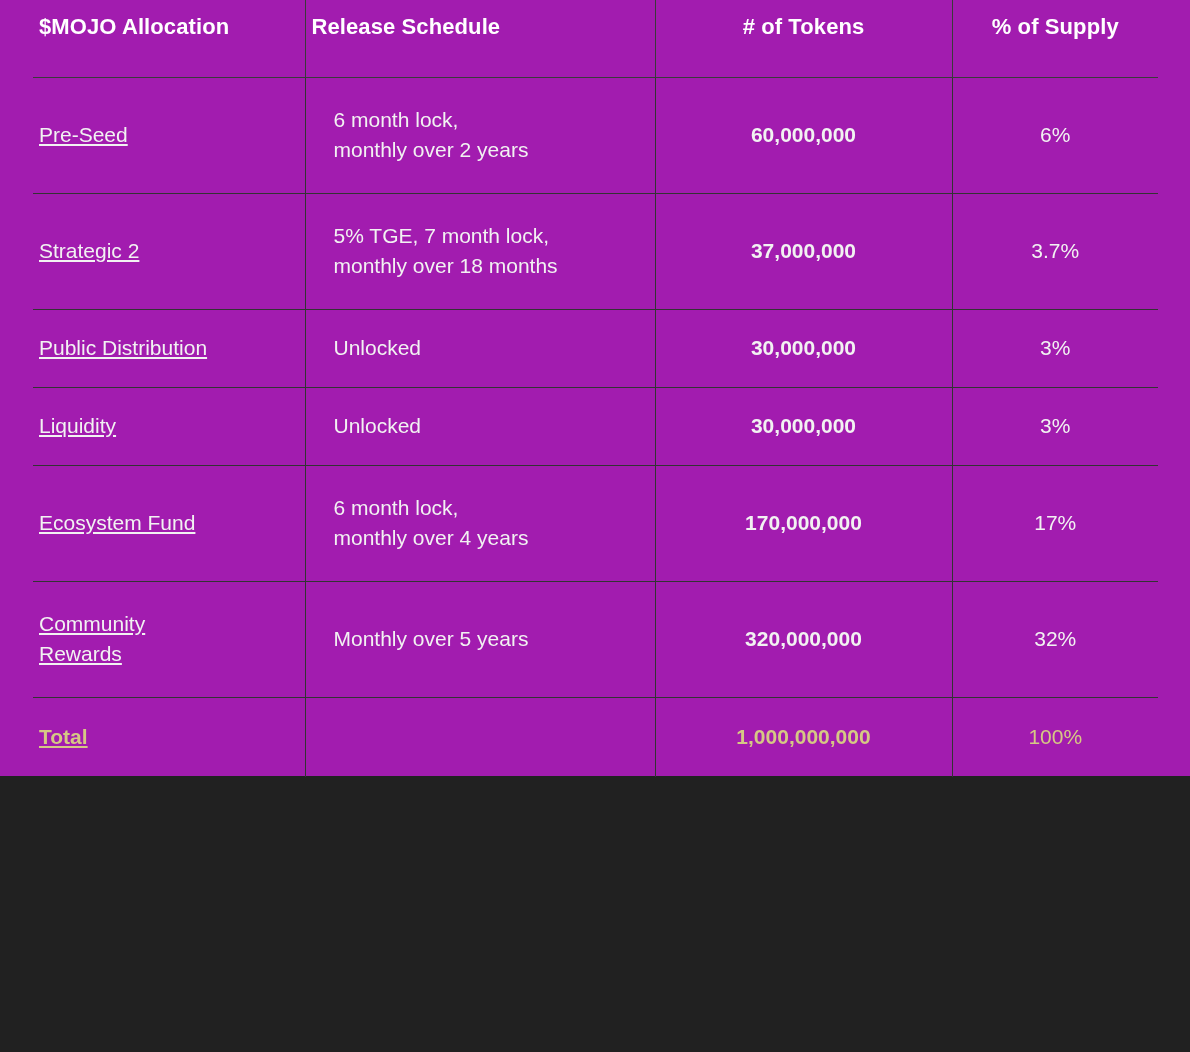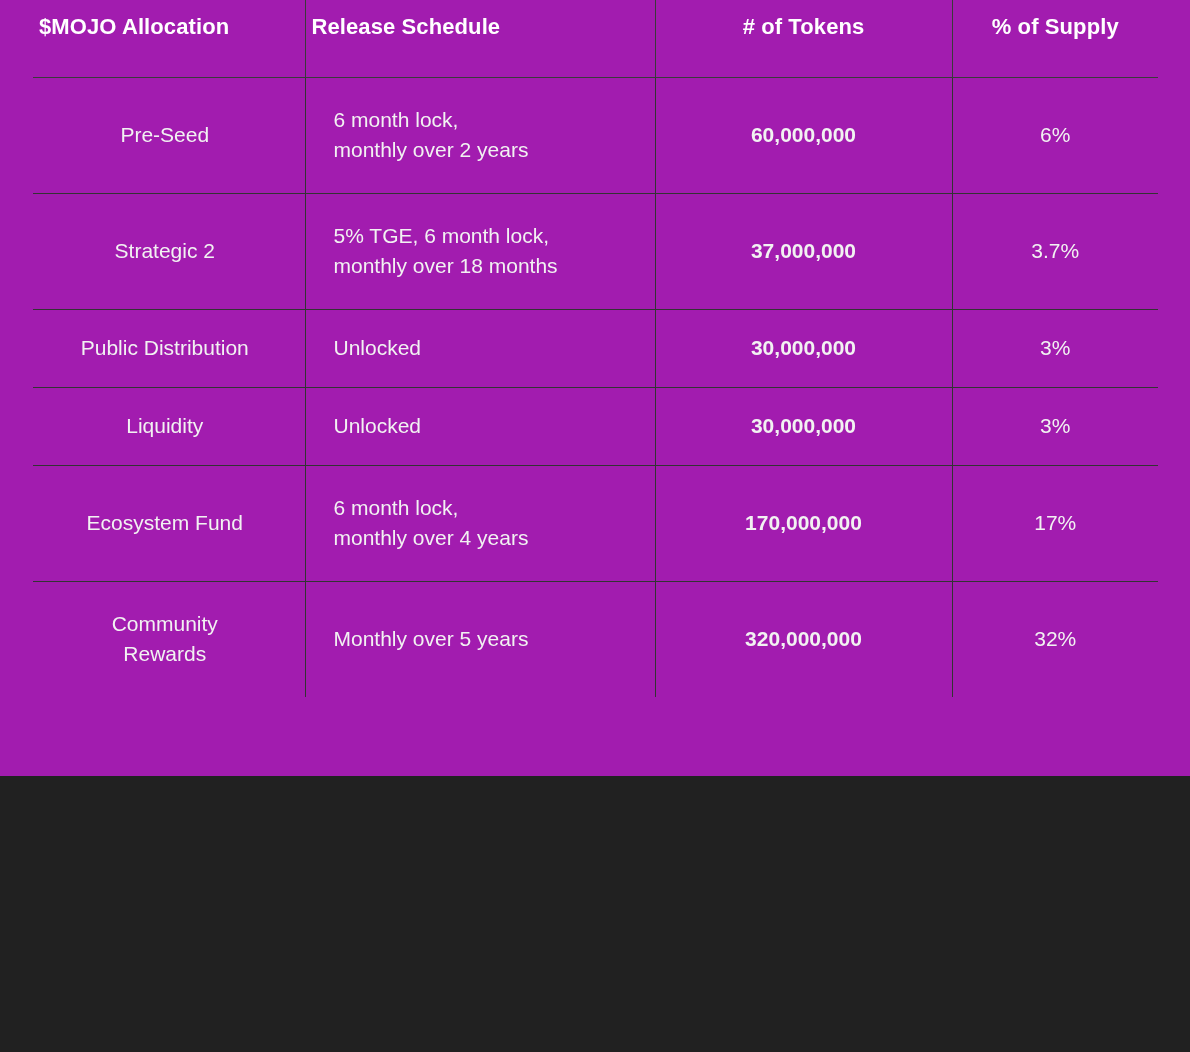--- a/index.html
+++ b/index.html
@@ -62,23 +62,24 @@
     line-height: 1.42;
     vertical-align: middle;
     border-bottom: 1px solid #333333;
     border-right: 1px solid #333333;
     padding: 14px 0;
   }
   tbody tr:last-child td { border-bottom: none; }
   tbody td.td-supply { border-right: none; }
 
   tbody td.td-alloc {
-    text-align: center;
+    text-align: left;
     padding-left: 6px;
     padding-right: 14px;
+    text-decoration: underline;
   }
   tbody td.td-release {
     text-align: left;
     padding-left: 28px;
     padding-right: 18px;
   }
   tbody td.td-tokens { text-align: center; font-weight: bold; }
   tbody td.td-supply { text-align: center; }
 
   tr.row-two td { height: 116px; }
@@ -128,21 +129,21 @@
           <span class="line2">monthly over 2 years</span>
         </td>
         <td class="td-tokens">60,000,000</td>
         <td class="td-supply">6%</td>
       </tr>
 
 
       <tr class="row-two">
         <td class="td-alloc">Strategic 2</td>
         <td class="td-release">
-          <span class="line2">5% TGE, 6 month lock,</span>
+          <span class="line2">5% TGE, 7 month lock,</span>
           <span class="line2">monthly over 18 months</span>
         </td>
         <td class="td-tokens">37,000,000</td>
         <td class="td-supply">3.7%</td>
       </tr>
 
 
       <tr class="row-one">
         <td class="td-alloc">Public Distribution</td>
         <td class="td-release">Unlocked</td>
@@ -170,17 +171,23 @@
       <tr class="row-two">
         <td class="td-alloc">
           <span class="line2">Community</span>
           <span class="line2">Rewards</span>
         </td>
         <td class="td-release">Monthly over 5 years</td>
         <td class="td-tokens">320,000,000</td>
         <td class="td-supply">32%</td>
       </tr>
 
+      <tr class="row-total">
+        <td class="td-alloc">Total</td>
+        <td class="td-release"></td>
+        <td class="td-tokens">1,000,000,000</td>
+        <td class="td-supply">100%</td>
+      </tr>
 
     </tbody>
   </table>
 
 </div>
 
 </body></html>

